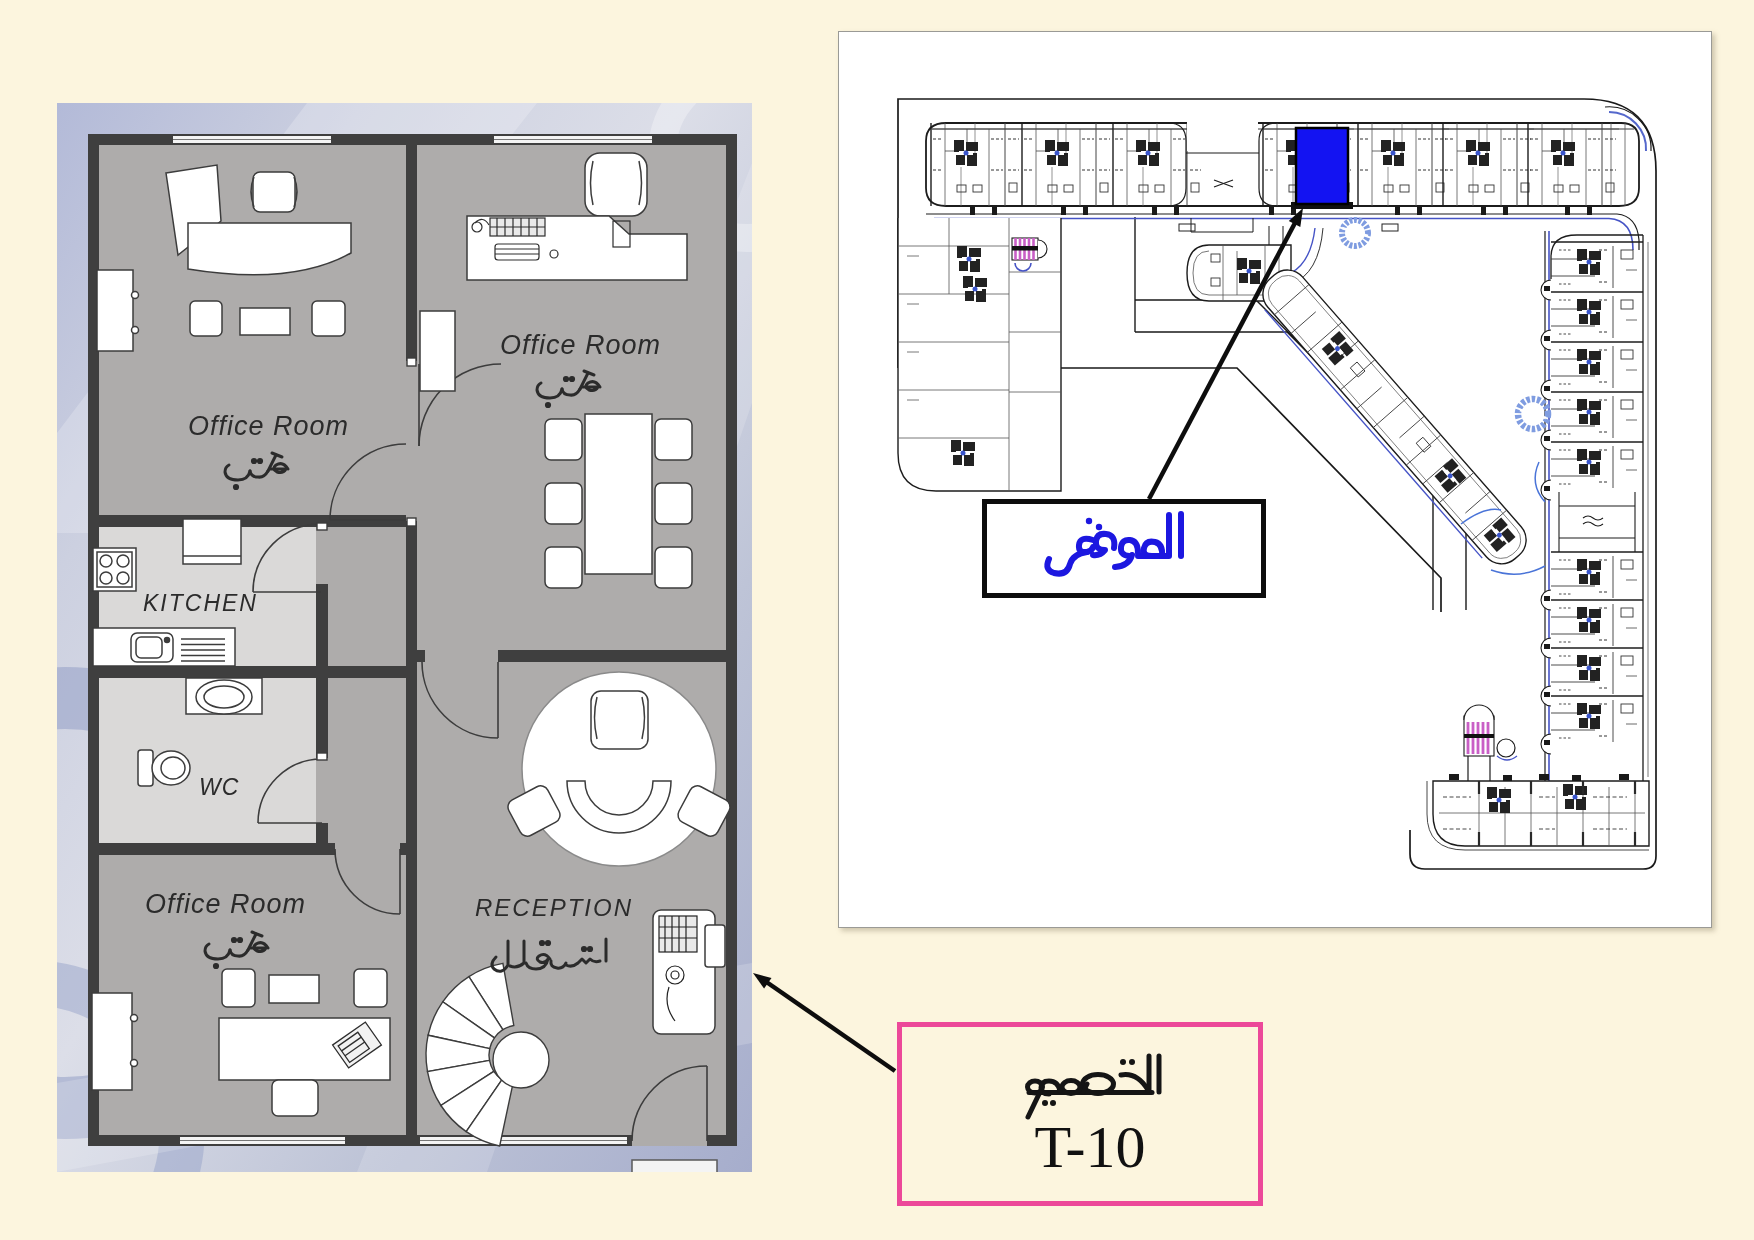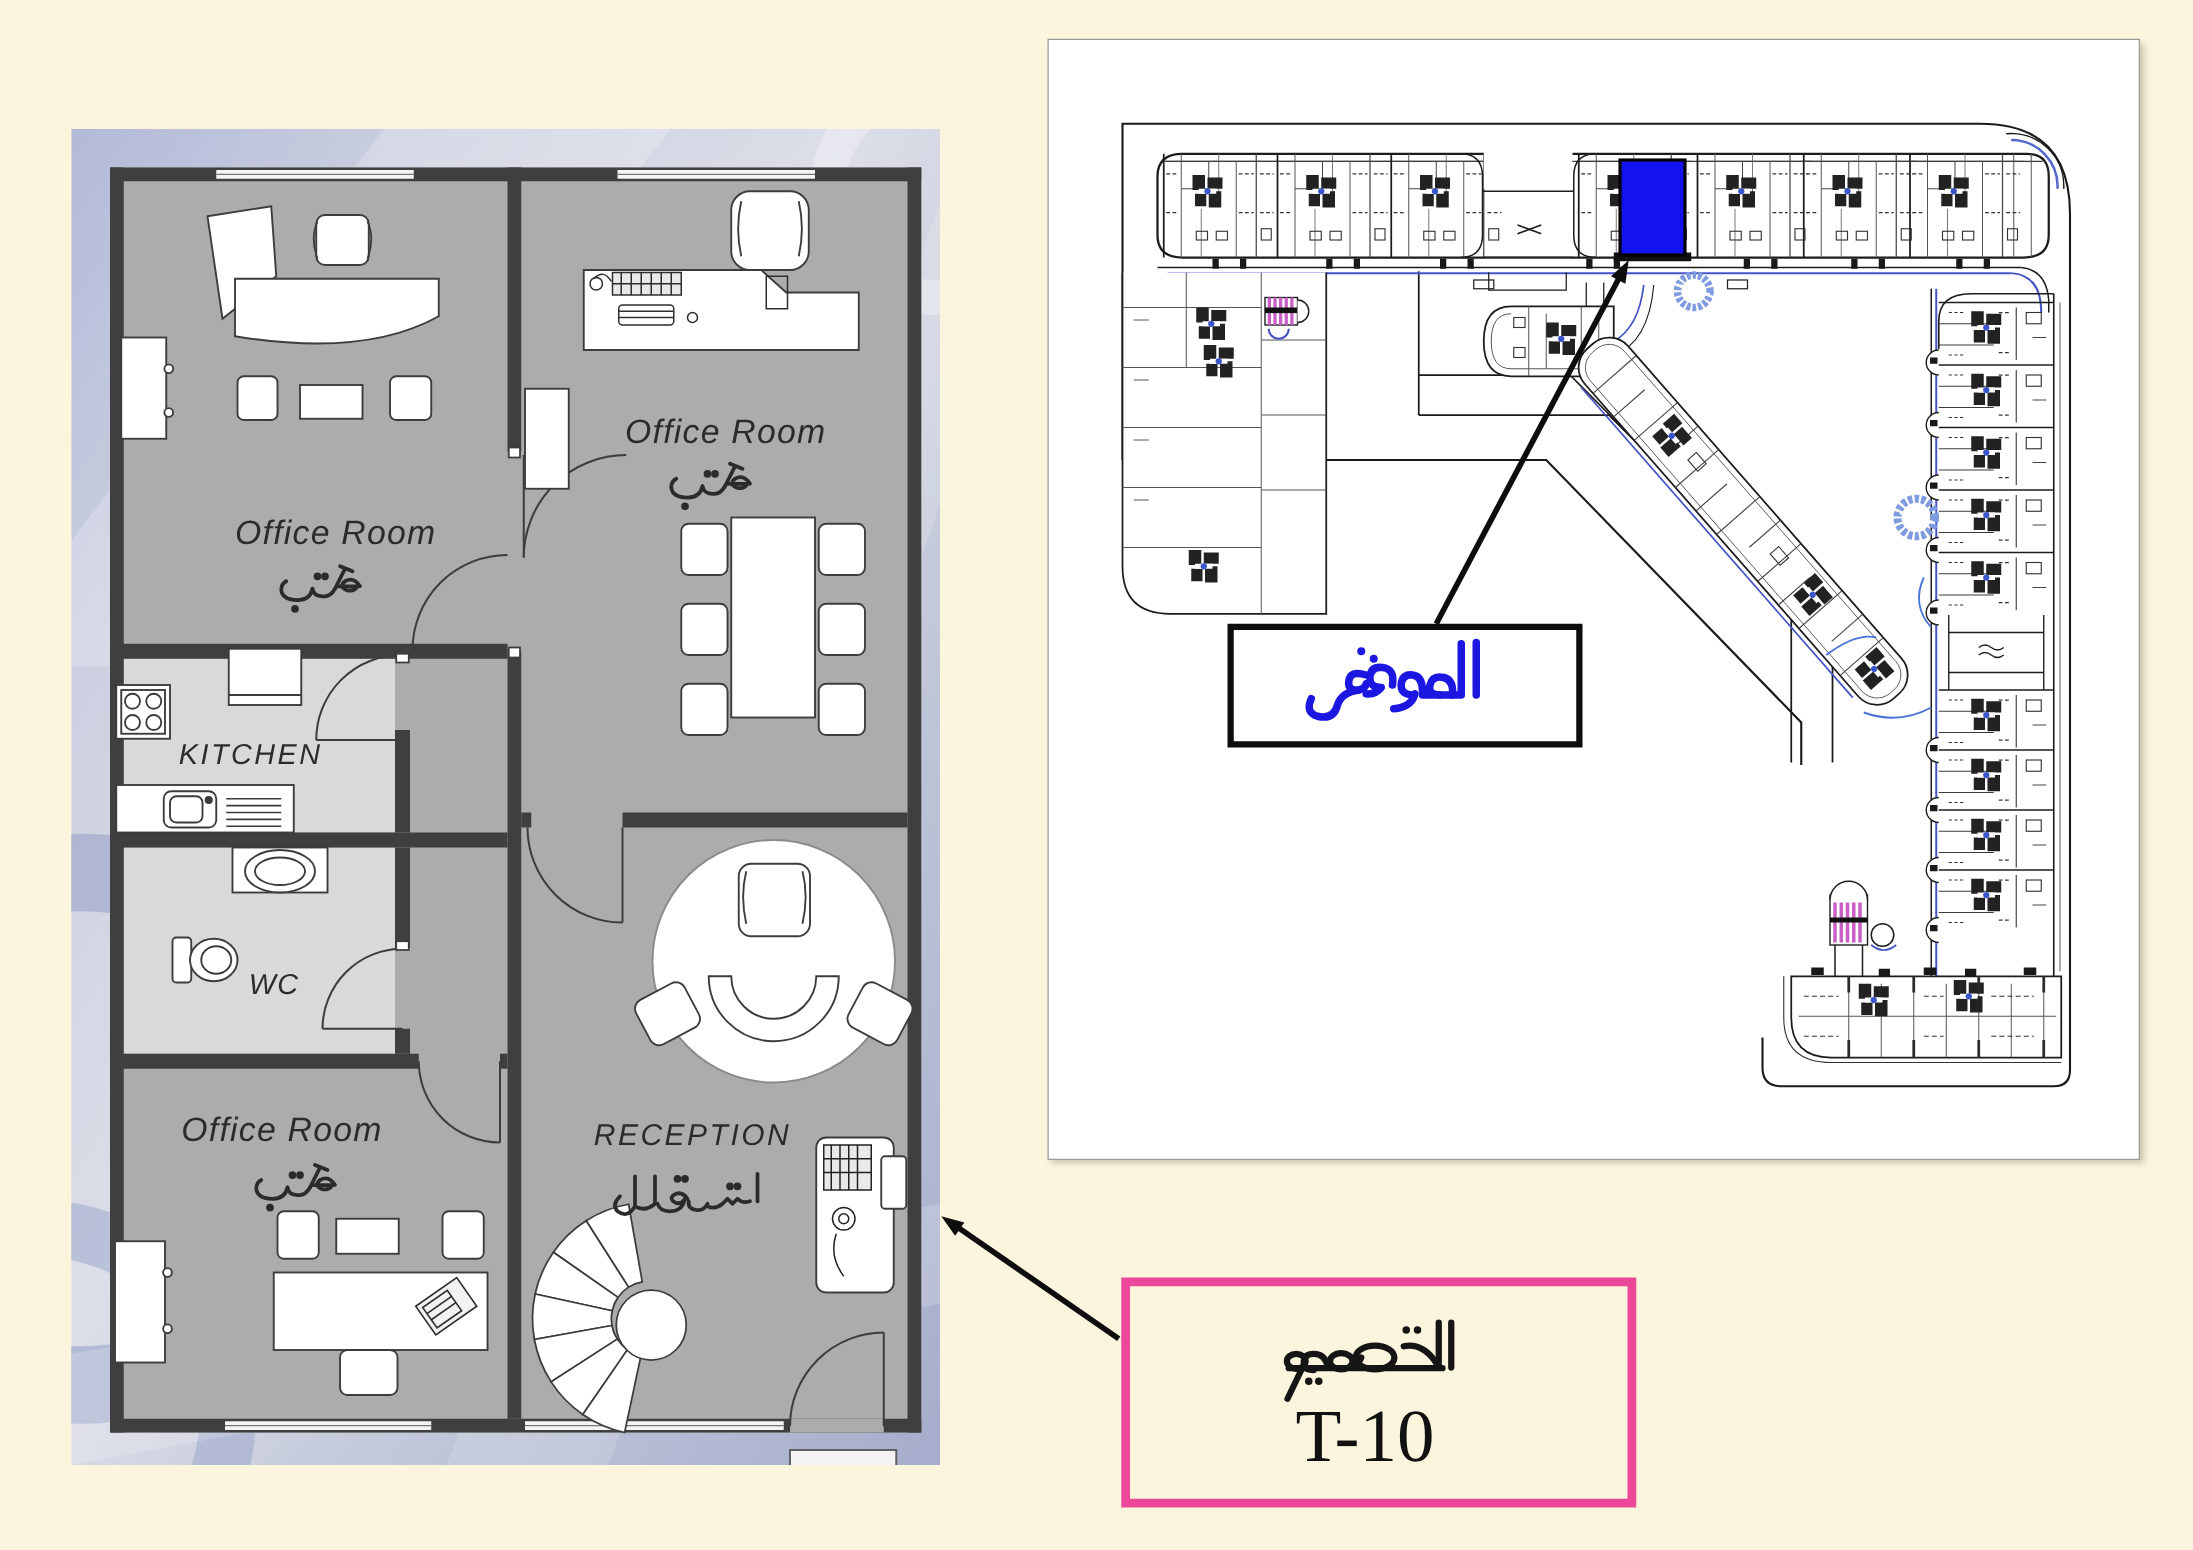--- a/index.html
+++ b/index.html
@@ -1,18 +1,18 @@
 <!DOCTYPE html>
 <html><head><meta charset="utf-8"><title>plan</title><style>
 html,body{margin:0;padding:0;width:1754px;height:1240px;background:#FCF5DE;overflow:hidden;font-family:"Liberation Sans",sans-serif}
 #page{position:relative;width:1754px;height:1240px}
 #leftimg{position:absolute;left:57px;top:103px;width:695px;height:1069px}
 #sheet{position:absolute;left:838px;top:31px;width:872px;height:895px;background:#fff;border:1px solid #9a9a96;box-shadow:3px 3px 5px rgba(120,110,80,.35)}
 #mbox{position:absolute;left:982px;top:499px;width:284px;height:99px;background:#fff;border:5px solid #0d0d0d}
-#tbox{position:absolute;left:897px;top:1022px;width:412px;height:184px;border:7px solid #ec4899}
+#tbox{position:absolute;left:897px;top:1022px;width:366px;height:184px;border:5px solid #ec4899}
 #arrows{position:absolute;left:0;top:0;width:1754px;height:1240px}
 .noi{pointer-events:none}
 </style></head><body>
 <div id="page">
 <div id="leftimg"><svg width="695" height="1069" viewBox="0 0 695 1069">
 <defs>
 <linearGradient id="bgg" x1="0" y1="0" x2="1" y2="1">
 <stop offset="0" stop-color="#b3bad8"></stop>
             <stop offset="0.22" stop-color="#ccd0e0"></stop>
 <stop offset="0.45" stop-color="#dcdee8"></stop>

